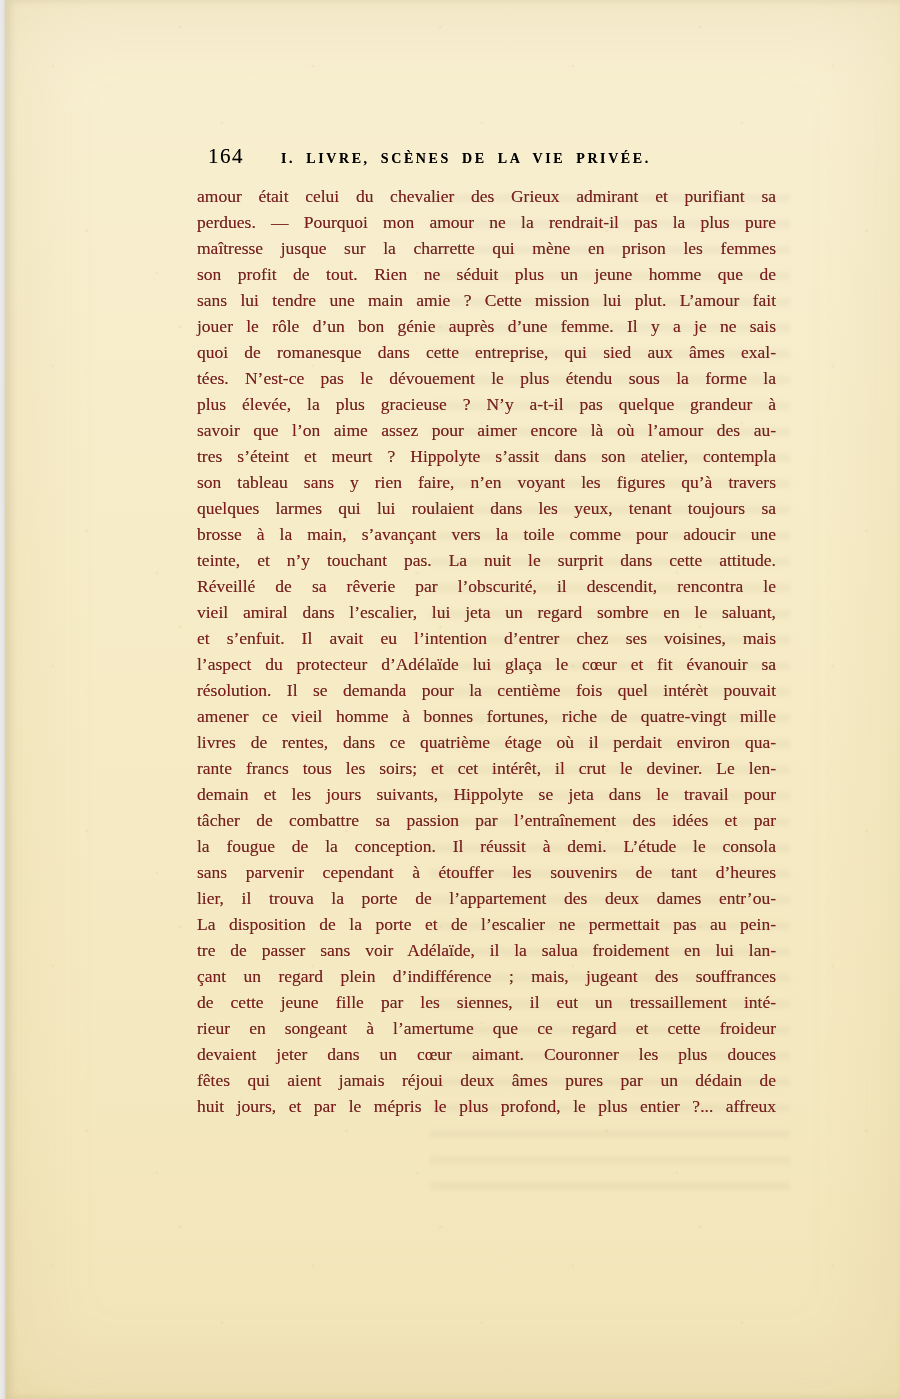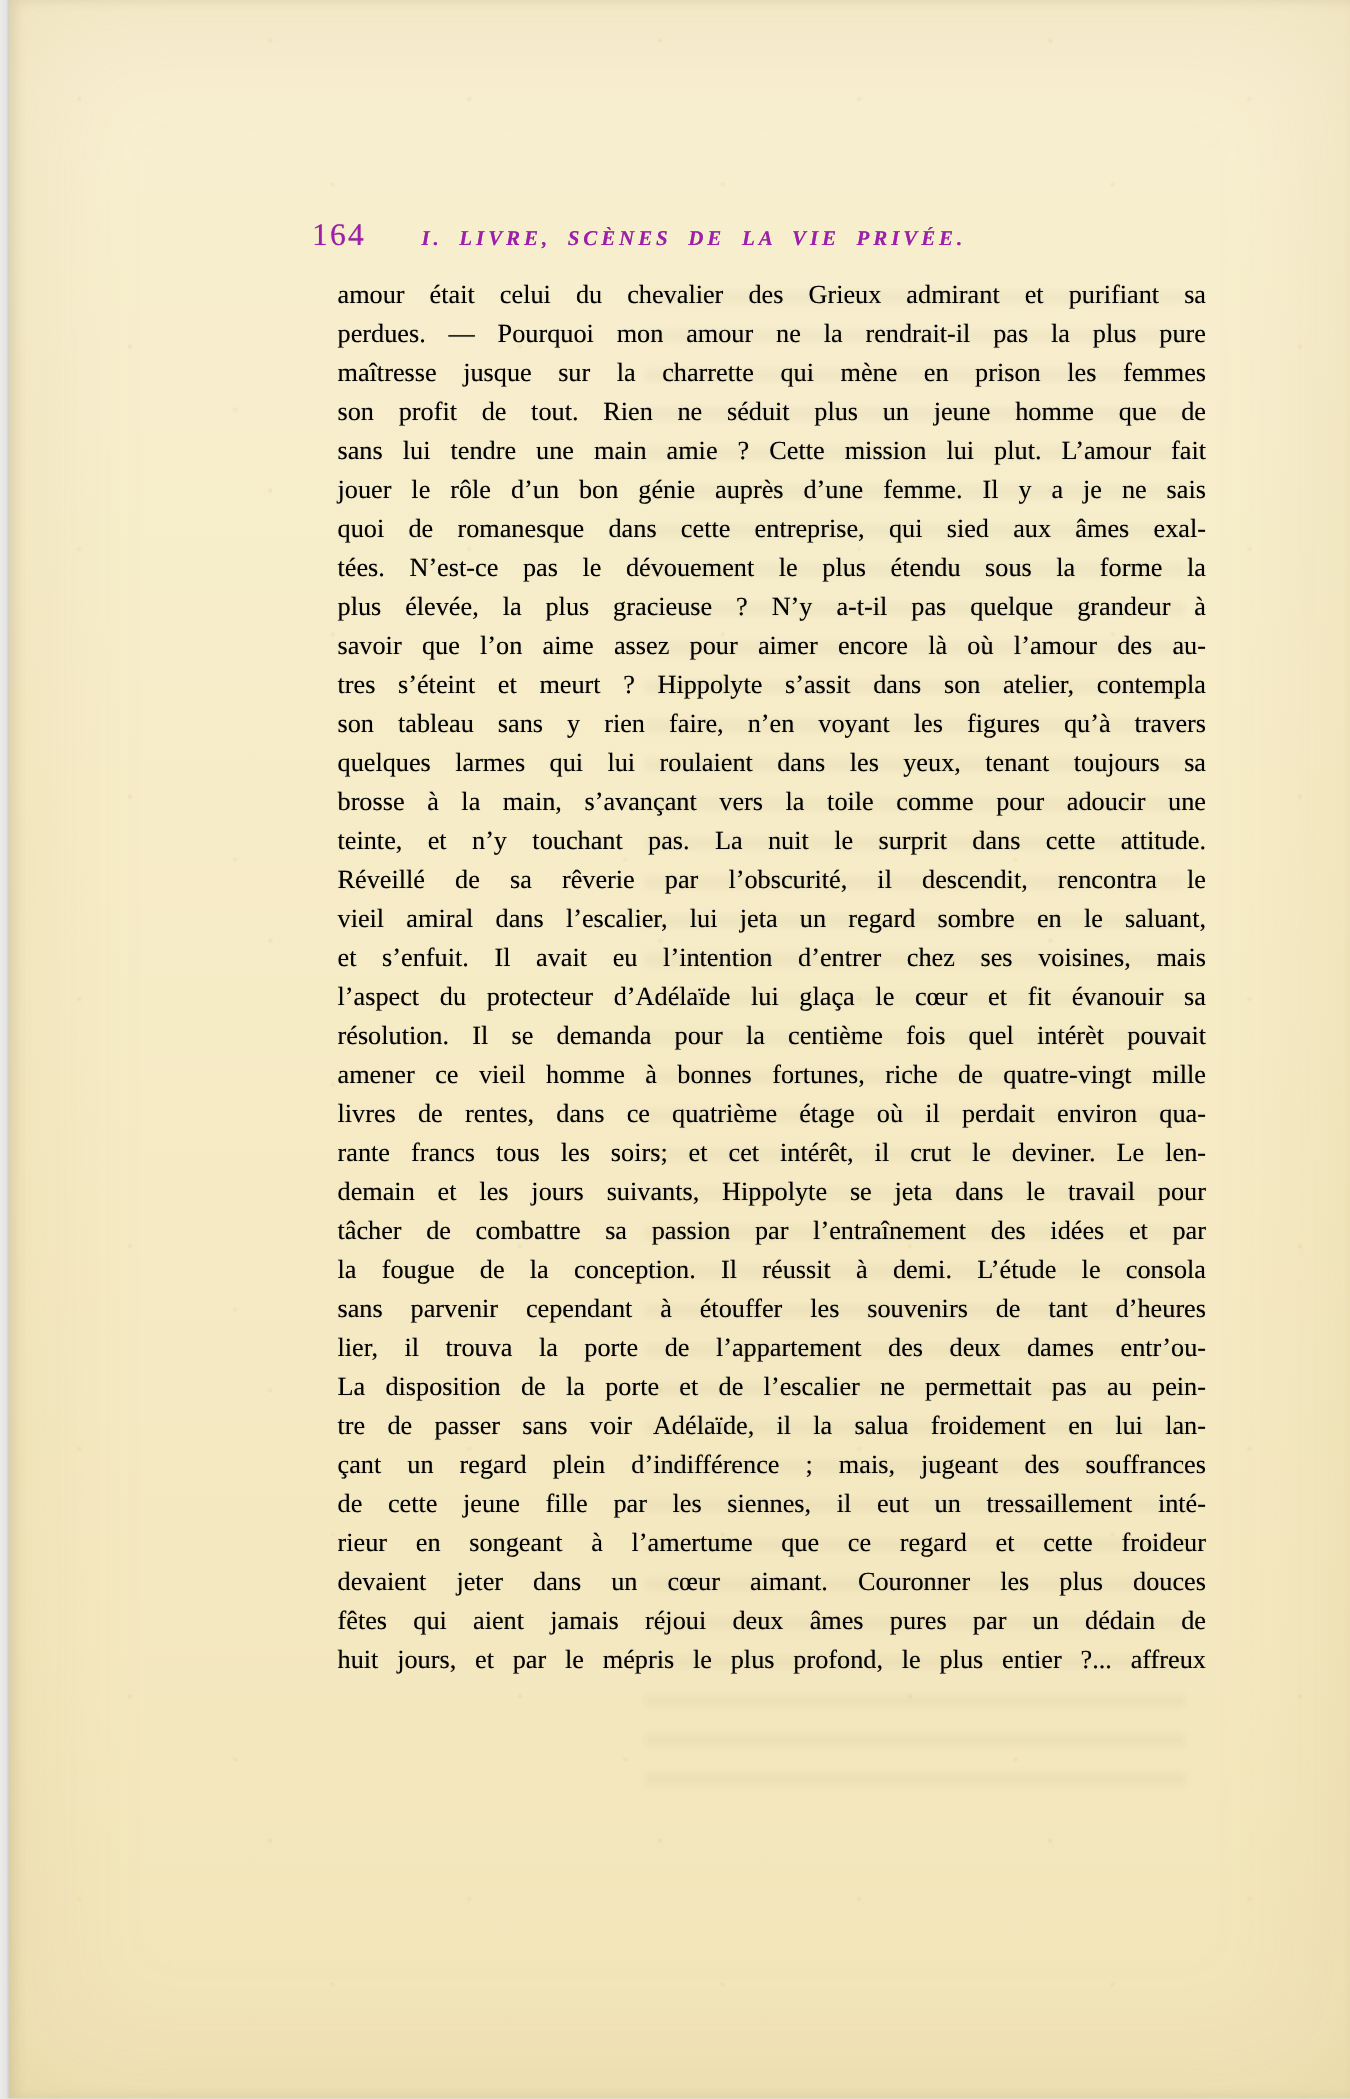--- a/index.html
+++ b/index.html
@@ -61,42 +61,41 @@
     height: 1399px;
     background: linear-gradient(90deg, #ebebe9 0%, #e3e2df 70%, #cfcdc6 100%);
   }
   .header-row {
     position: absolute;
     left: 208px;
     top: 144px;
     width: 579px;
     display: flex;
     align-items: baseline;
-    color: #a21caf;
+    color: #000000;
   }
   .page-number {
     font-size: 21px;
     letter-spacing: 1.5px;
     text-shadow: 0 0 0.5px rgba(46,44,39,0.55);
   }
   .running-head {
     margin-left: 37px;
     font-size: 14px;
     font-weight: 700;
     letter-spacing: 2.6px;
     word-spacing: 5px;
     text-shadow: 0 0 0.4px rgba(46,44,39,0.5);
-    font-style: italic;
   }
   .text-block {
     position: absolute;
-    left: 225px;
+    left: 197px;
     top: 183px;
     width: 579px;
-    color: #000000;
+    color: #7f1d1d;
     font-size: 17.5px;
     text-shadow: 0 0 0.5px rgba(47,45,40,0.55);
   }
   .line {
     height: 26px;
     line-height: 26px;
     text-align: justify;
     text-align-last: justify;
     white-space: normal;
     overflow: visible;

